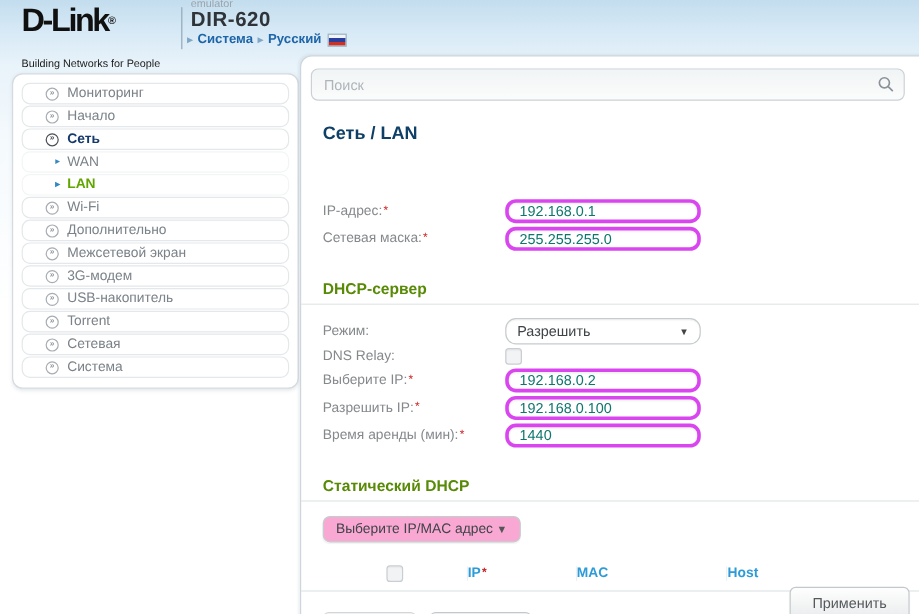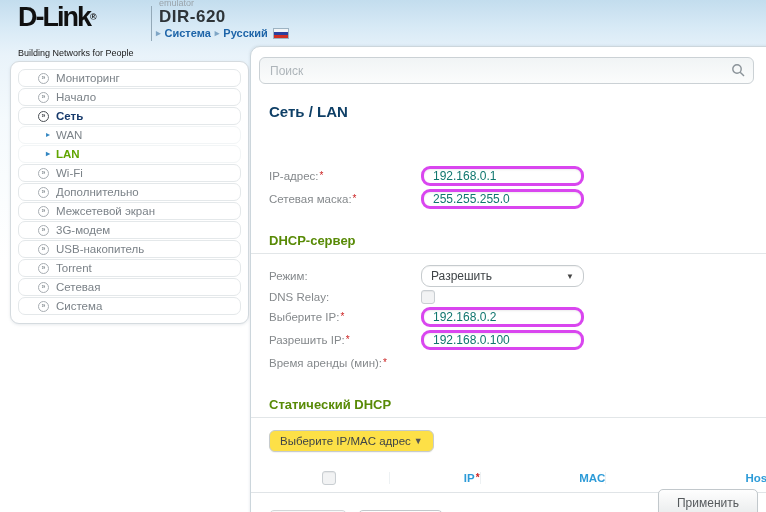--- a/index.html
+++ b/index.html
@@ -53,27 +53,27 @@
   .section-title{margin-top:23px;font-size:13px;font-weight:bold;color:#588a06;}
   .hr{height:1px;background:#e2e6e8;margin:5px 0 9px -18px;}
   .select-box{box-sizing:border-box;width:163px;height:22px;border:1px solid #c6cbce;border-radius:9px;
     padding:0 9px;font-size:12px;color:#3f4447;display:flex;align-items:center;justify-content:space-between;
     background:#fff;box-shadow:inset 0 1px 1px rgba(0,0,0,.05);cursor:pointer;}
   .select-caret{font-size:8px;color:#444;}
   .checkbox{width:12px;height:12px;border:1px solid #c9ced2;border-radius:3px;background:#f2f3f4;
     box-shadow:inset 0 1px 1px rgba(0,0,0,.06);cursor:pointer;}
   .row.dns{min-height:16px;}
   .dropdown-btn{display:inline-flex;align-items:center;gap:3px;padding:4px 10px;border:1px solid #c6cbce;
-    border-radius:6px;background:#fde047;font-size:11.5px;color:#3f4447;cursor:pointer;
+    border-radius:6px;background:#f9a8d4;font-size:11.5px;color:#3f4447;cursor:pointer;
     box-shadow:0 1px 1px rgba(0,0,0,.05);}
   .dd-caret{font-size:9px;color:#555;}
   .static-row{margin-top:12px;align-items:flex-start;}
   .table-wrap{margin:16px -2px 0 -18px;border-bottom:1px solid #e0e4e7;}
   .table-head{display:flex;align-items:center;padding:2px 0 7px 18px;}
-  .th{font-size:11.5px;font-weight:bold;color:#2d9bd8;text-align:right;}
+  .th{font-size:11.5px;font-weight:bold;color:#2d9bd8;text-align:left;}
   .th-sep{border-left:1px solid #edf1f3;}
   .col-check{width:24%;display:flex;justify-content:center;}
   .col-ip{width:18%;}
   .col-mac{width:25%;}
   .col-host{width:33%;}
   .btn-row{margin-top:17px;display:flex;gap:11px;}
   .btn{display:inline-block;padding:4px 15px;font-size:12px;color:#55595c;border:1px solid #c2c8cc;
     border-radius:5px;background:linear-gradient(#fefefe,#e9ebec);box-shadow:0 1px 1px rgba(0,0,0,.06);
     cursor:pointer;font-family:"Liberation Sans",sans-serif;}
   .btn.disabled{color:#b3b8bc;background:linear-gradient(#f8f9f9,#eeeff0);border-color:#d2d6d9;cursor:default;}
@@ -194,20 +194,21 @@
       <div class="row">
         <label><span>Выберите IP:</span><span class="req">*</span></label>
         <input class="text-input" type="text" value="192.168.0.2" style="">
       </div>
       <div class="row">
         <label><span>Разрешить IP:</span><span class="req">*</span></label>
         <input class="text-input" type="text" value="192.168.0.100" style="">
       </div>
       <div class="row">
         <label><span>Время аренды (мин):</span><span class="req">*</span></label>
+        <input class="text-input" type="text" value="1440" style="">
       </div>
 
       <div class="section-title">Статический DHCP</div>
       <div class="hr"></div>
 
       <div class="row static-row">
         <div class="dropdown-btn">
           <span>Выберите IP/MAC адрес</span>
           <span class="dd-caret">▼</span>
         </div>

